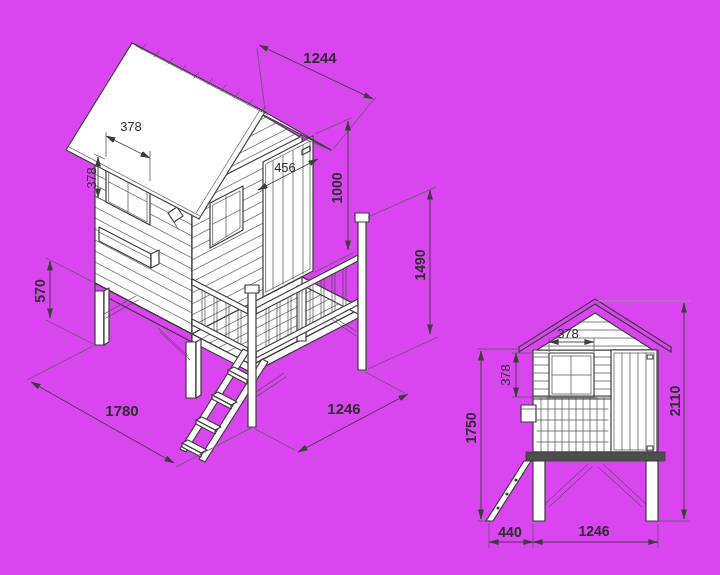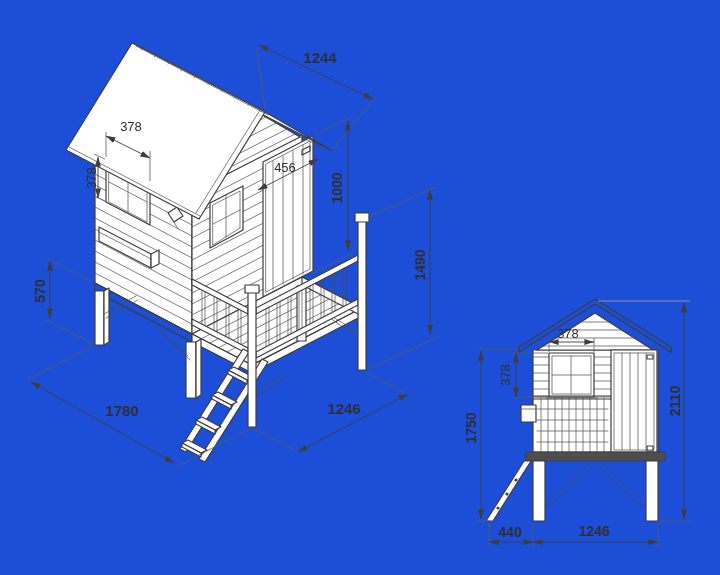--- a/index.html
+++ b/index.html
@@ -1,16 +1,16 @@
 <!DOCTYPE html>
 <html><head>
 <meta charset="utf-8">
 <style>
   html,body{margin:0;padding:0;background:#ffffff;}
-  .stage{position:relative;width:720px;height:575px;background:#1d4ed8;overflow:hidden;}
+  .stage{position:relative;width:720px;height:575px;background:#d946ef;overflow:hidden;}
   svg{display:block;}
   .ln{fill:none;stroke:#3d3d3d;stroke-width:1.2;stroke-linejoin:round;stroke-linecap:round;}
   .wf{fill:#ffffff;stroke:#3d3d3d;stroke-width:1.2;stroke-linejoin:round;}
   .thin{fill:none;stroke:#4a4a4a;stroke-width:0.7;stroke-linecap:round;}
   .dimln{fill:none;stroke:#3d3d3d;stroke-width:0.9;}
   .extln{fill:none;stroke:#5a5a5a;stroke-width:0.8;}
   .extlt{fill:none;stroke:#9a9a9a;stroke-width:0.9;}
   .deckband{fill:#4d4d4d;stroke:#3d3d3d;stroke-width:0.8;}
   text{font-family:"Liberation Sans","DejaVu Sans",sans-serif;fill:#2f2f2f;}
   .dimbig{font-size:15px;font-weight:bold;}

